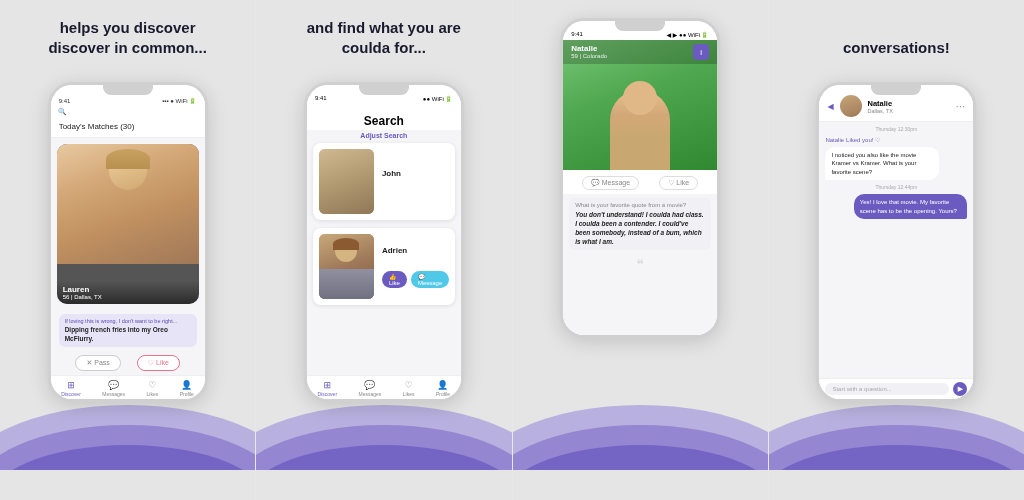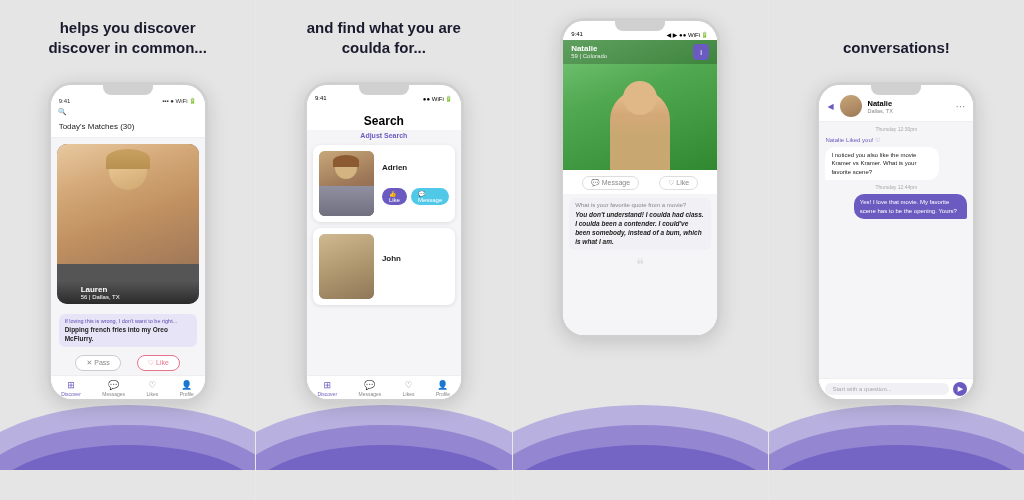--- a/index.html
+++ b/index.html
@@ -116,21 +116,21 @@
       width: 100%;
       height: 100%;
       background: linear-gradient(170deg, #d4aa88 20%, #c49070 50%, #a07060 100%);
     }
     .p1-card-overlay {
       position: absolute;
       bottom: 0;
       left: 0;
       right: 0;
       background: linear-gradient(transparent, rgba(0,0,0,0.5));
-      padding: 4px 24px;
+      padding: 4px 6px;
       color: #fff;
     }
     .p1-card-name {
       font-size: 8px;
       font-weight: 700;
     }
     .p1-card-info {
       font-size: 6px;
     }
     .p1-actions {
@@ -515,42 +515,42 @@
   <div class="phone-wrap">
     <div class="phone">
       <div class="phone-notch"></div>
       <div class="phone-screen">
         <div class="p2-status">
           <span>9:41</span>
           <span>●● WiFi 🔋</span>
         </div>
         <div class="p2-header">Search</div>
         <div class="p2-adjust">Adjust Search</div>
+        <div class="p2-card" style="margin-top:2px;">
+          <div class="p2-avatar p2-avatar-face2">
+            <div style="width:100%;height:100%;background:linear-gradient(160deg,#d0b890 0%,#b09870 50%,#907858 100%);border-radius:6px;"></div>
+          </div>
+          <div class="p2-card-info">
+            <div class="p2-name">John</div>
+          </div>
+        </div>
         <div class="p2-card">
           <div class="p2-avatar p2-avatar-face1">
             <div style="width:100%;height:100%;background:linear-gradient(160deg,#c8a87a 0%,#9e7858 50%,#7a5a42 100%);border-radius:6px;position:relative;">
               <div style="position:absolute;top:6px;left:50%;transform:translateX(-50%);width:22px;height:22px;background:#d4b480;border-radius:50%;"></div>
               <div style="position:absolute;top:4px;left:50%;transform:translateX(-50%);width:26px;height:12px;background:#8b5a30;border-radius:50% 50% 0 0;"></div>
               <div style="position:absolute;bottom:0;left:0;right:0;height:30px;background:linear-gradient(180deg,#9090a0,#707080);border-radius:0 0 6px 6px;"></div>
             </div>
           </div>
           <div class="p2-card-info">
             <div class="p2-name">Adrien</div>
             <div class="p2-card-actions">
               <div class="p2-like-btn">👍 Like</div>
               <div class="p2-msg-btn">💬 Message</div>
             </div>
-          </div>
-        </div>
-        <div class="p2-card" style="margin-top:2px;">
-          <div class="p2-avatar p2-avatar-face2">
-            <div style="width:100%;height:100%;background:linear-gradient(160deg,#d0b890 0%,#b09870 50%,#907858 100%);border-radius:6px;"></div>
-          </div>
-          <div class="p2-card-info">
-            <div class="p2-name">John</div>
           </div>
         </div>
         <div style="flex:1;background:#f5f5f7;"></div>
         <div class="p1-nav">
           <div class="p1-nav-item active">
             <span class="nav-icon">⊞</span>
             <span>Discover</span>
           </div>
           <div class="p1-nav-item">
             <span class="nav-icon">💬</span>

